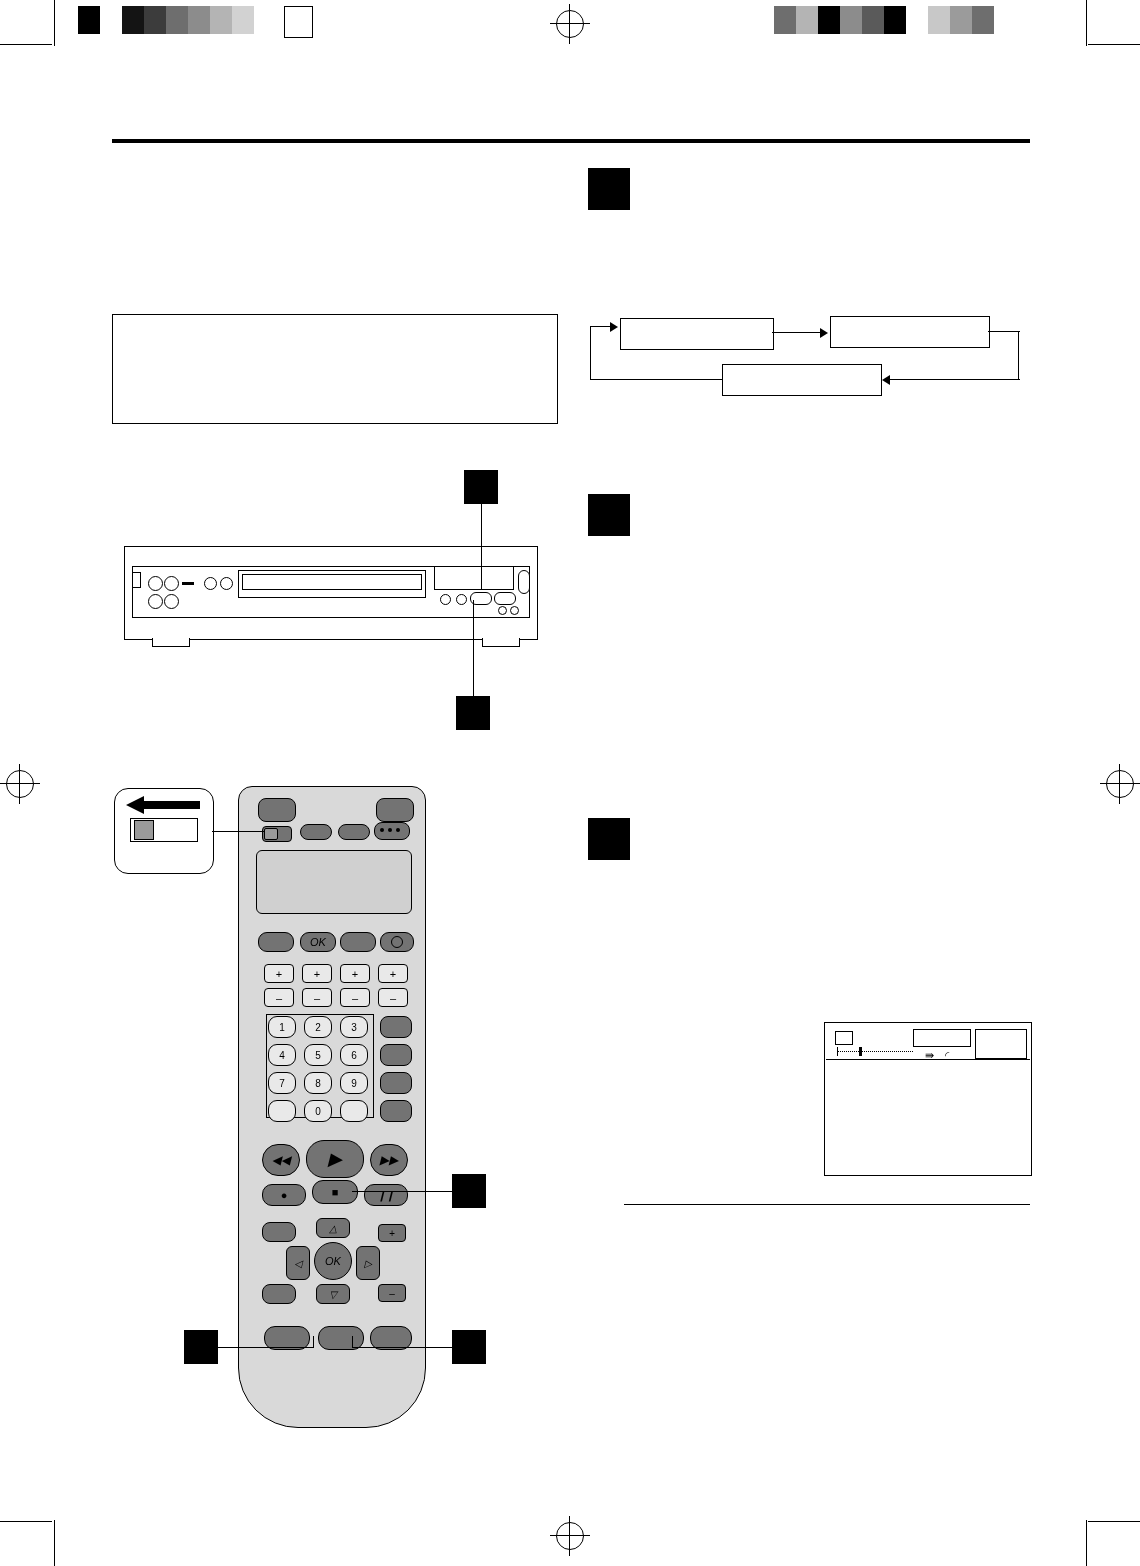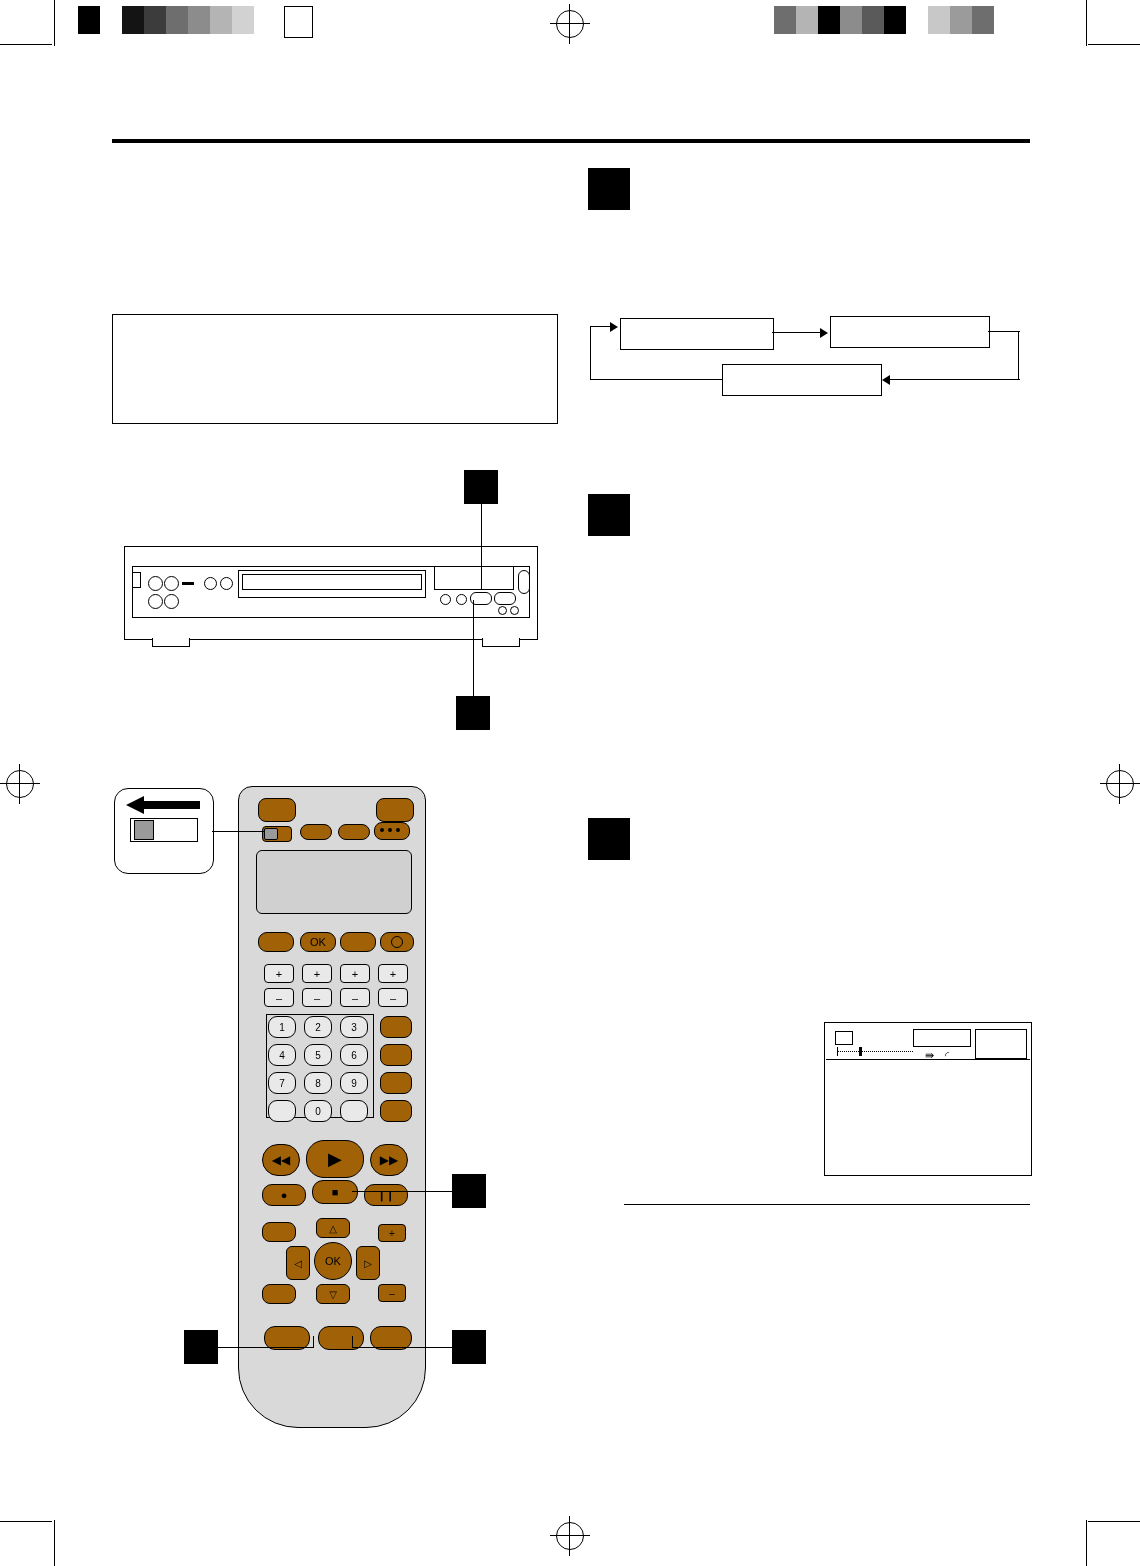--- a/index.html
+++ b/index.html
@@ -45,21 +45,21 @@
   .vcr-cassette-inner{position:absolute;left:242px;top:574px;width:178px;height:14px;border:1px solid #000;}
   .vcr-display{position:absolute;left:434px;top:566px;width:78px;height:22px;border:1px solid #000;}
   .vcr-jack{position:absolute;border:1px solid #000;border-radius:50%;}
   .vcr-btn{position:absolute;border:1px solid #000;border-radius:6px;background:#fff;}
   .vcr-foot{position:absolute;border:1px solid #000;border-top:none;background:#fff;}
   .lead{position:absolute;background:#000;width:1px;}
 
   
   .remote{position:absolute;left:238px;top:786px;width:186px;height:640px;
           border:1px solid #000;border-radius:14px 14px 60px 60px;background:#d9d9d9;}
-  .r-key{position:absolute;border:1px solid #000;border-radius:8px;background:#a16207;}
+  .r-key{position:absolute;border:1px solid #000;border-radius:8px;background:#737373;font-style:italic;}
   .r-key-rd{border-radius:50%;}
   .r-screen{position:absolute;border:1px solid #000;background:#d0d0d0;}
   .r-num{position:absolute;width:26px;height:20px;border:1px solid #000;border-radius:9px;background:#e9e9e9;
          font-size:10px;display:flex;align-items:center;justify-content:center;}
   .r-pm{position:absolute;width:28px;height:17px;border:1px solid #000;border-radius:4px;background:#e9e9e9;
         font-size:11px;display:flex;align-items:center;justify-content:center;}
 
   
   .callout{position:absolute;left:114px;top:788px;width:98px;height:84px;border:1px solid #000;border-radius:14px;background:#fff;}
 

